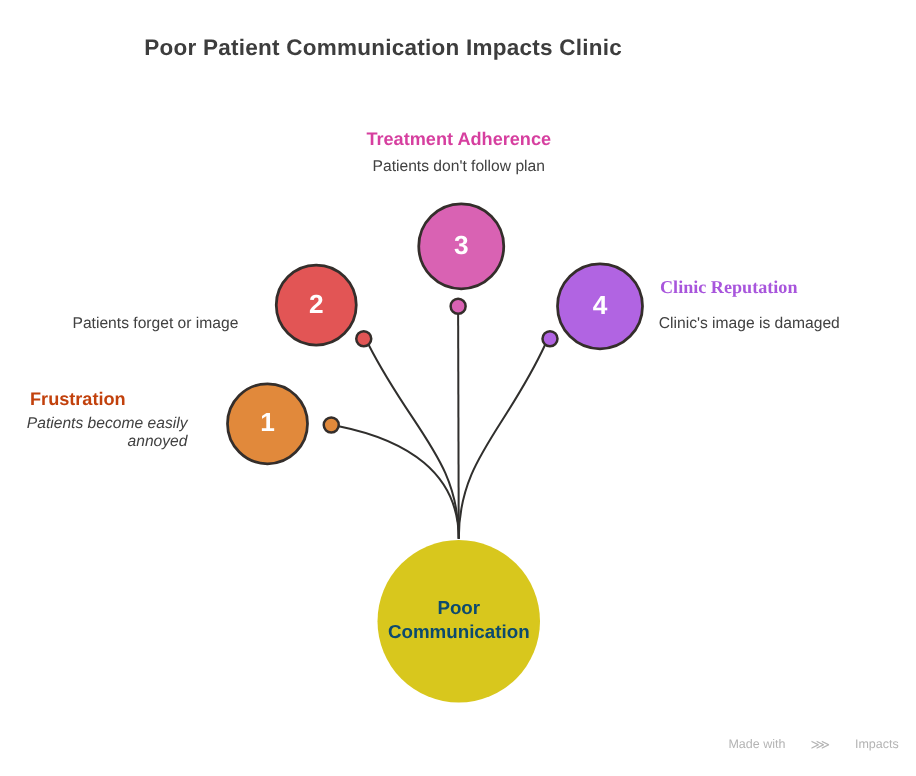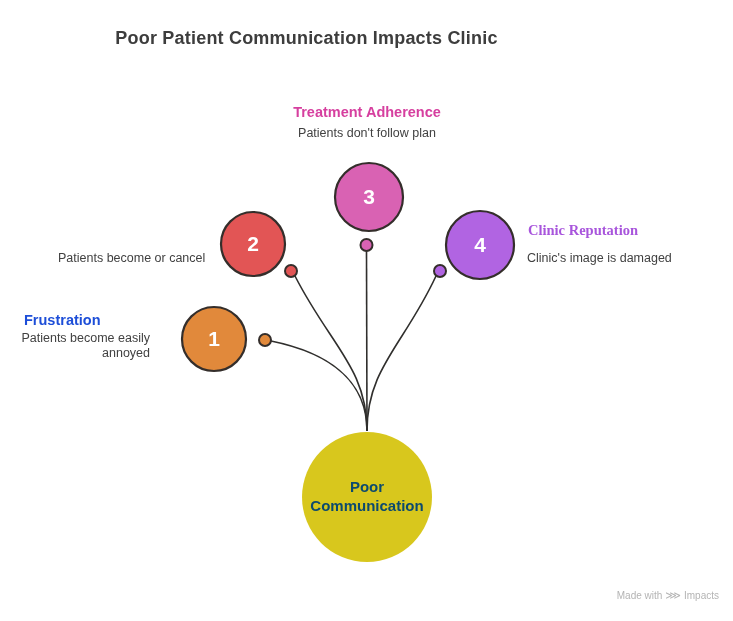--- a/index.html
+++ b/index.html
@@ -32,21 +32,21 @@
     width: 60px; text-align: center;
     font-size: 21px; font-weight: bold; line-height: 24px;
   }
   .center-label {
     left: 307px; top: 478px; width: 120px;
     text-align: center;
     font-size: 15px; font-weight: bold; line-height: 18.5px;
   }
   .watermark {
     top: 590px; right: 14px;
-    display: flex; gap: 3px;
+    display: flex; align-items: center; gap: 20px;
     font-size: 10px;
   }
   .watermark .brand-icon { font-size: 11px; line-height: 10px; }
 </style>
 </head>
 <body>
 
 <div class="canvas">
 
   <div class="abs title" style="color: rgb(61, 61, 61);">Poor Patient Communication Impacts Clinic</div>
@@ -69,24 +69,24 @@
     <circle class="dot" cx="291" cy="271" r="6" style="fill: rgb(226, 85, 85); stroke: rgb(52, 46, 43);"></circle>
     <circle class="dot" cx="366.5" cy="245" r="6" style="fill: rgb(217, 98, 179); stroke: rgb(52, 46, 43);"></circle>
     <circle class="dot" cx="440" cy="271" r="6" style="fill: rgb(177, 100, 226); stroke: rgb(52, 46, 43);"></circle>
   </svg>
 
   <div class="abs node-number" style="left: 184px; top: 327px; color: rgb(255, 255, 255);">1</div>
   <div class="abs node-number" style="left: 223px; top: 232px; color: rgb(255, 255, 255);">2</div>
   <div class="abs node-number" style="left: 339px; top: 185px; color: rgb(255, 255, 255);">3</div>
   <div class="abs node-number" style="left: 450px; top: 233px; color: rgb(255, 255, 255);">4</div>
 
-  <div class="abs node-heading" style="left: 24px; top: 311px; color: #1d4ed8;">Frustration</div>
-  <div class="abs node-desc ta-right" style="left: 8px; top: 331px; width: 142px; color: rgb(65, 65, 65);">Patients become easily annoyed</div>
+  <div class="abs node-heading" style="left: 24px; top: 311px; color: #c2410c;">Frustration</div>
+  <div class="abs node-desc ta-right" style="left: 8px; top: 331px; width: 142px; color: rgb(65, 65, 65); font-style: italic;">Patients become easily annoyed</div>
 
-  <div class="abs node-desc nowrap" style="left: 58px; top: 251px; color: rgb(65, 65, 65);">Patients become or cancel</div>
+  <div class="abs node-desc nowrap" style="left: 58px; top: 251px; color: rgb(65, 65, 65);">Patients forget or image</div>
 
   <div class="abs node-heading ta-center" style="left: 242px; top: 103px; width: 250px; color: rgb(214, 63, 159);">Treatment Adherence</div>
   <div class="abs node-desc ta-center" style="left: 242px; top: 126px; width: 250px; color: rgb(65, 65, 65);">Patients don't follow plan</div>
 
   <div class="abs node-heading nowrap" style="left: 528px; top: 221px; color: rgb(168, 85, 220); font-family: Liberation Serif, serif;">Clinic Reputation</div>
   <div class="abs node-desc nowrap" style="left: 527px; top: 251px; color: rgb(65, 65, 65);">Clinic's image is damaged</div>
 
   <div class="abs center-label" style="color: #0c4a6e;">Poor Communication</div>
 
   <div class="abs watermark" style="color: rgb(180, 180, 180);">

